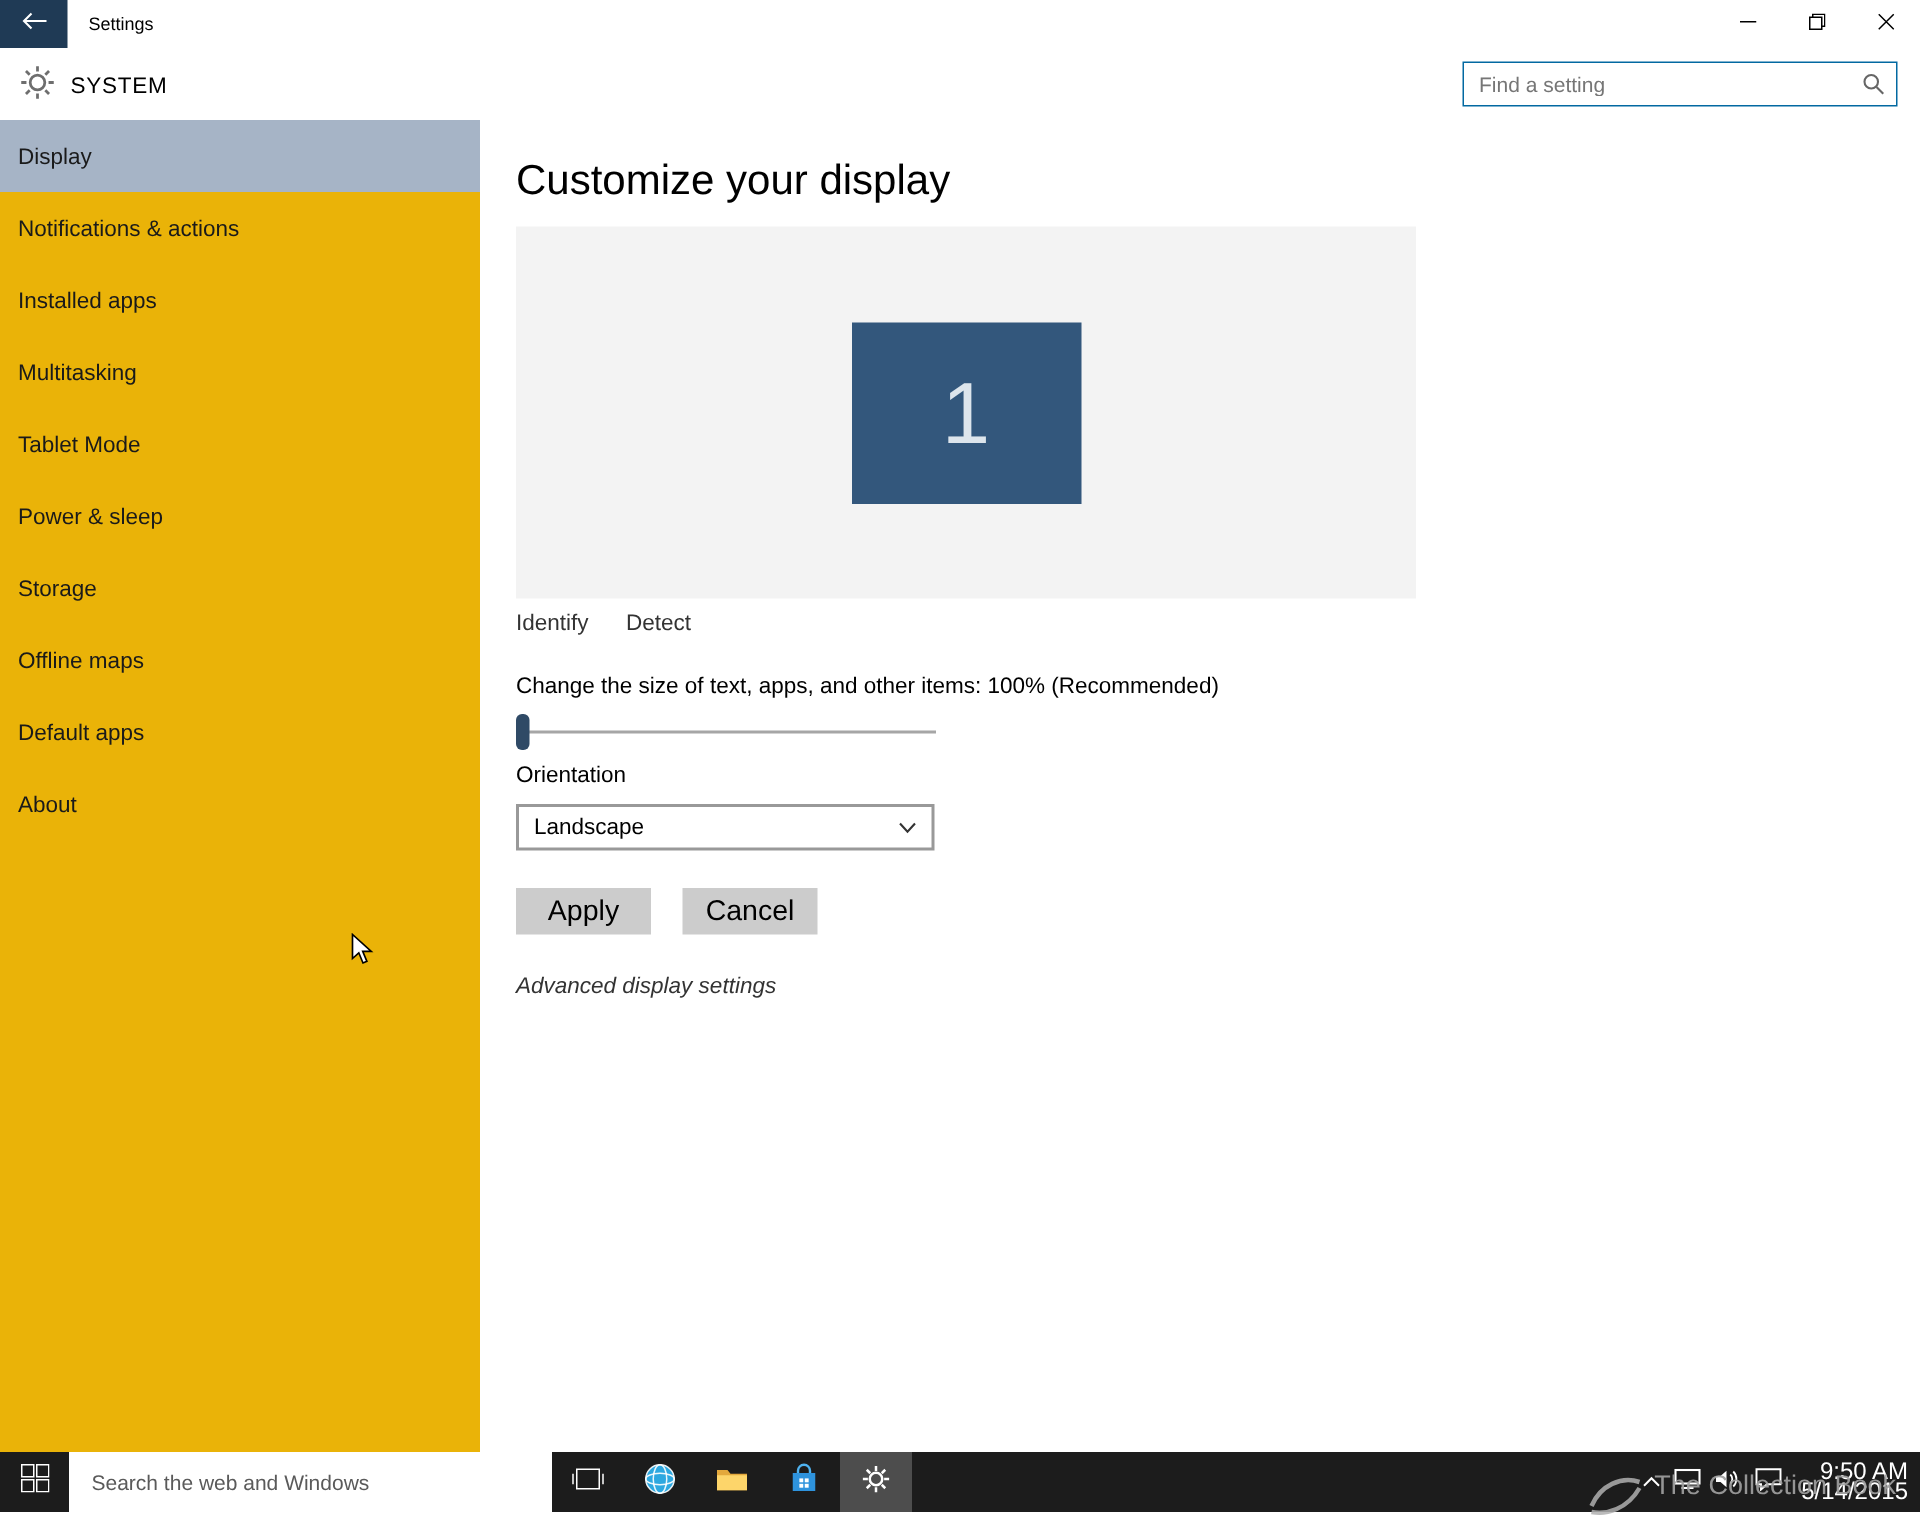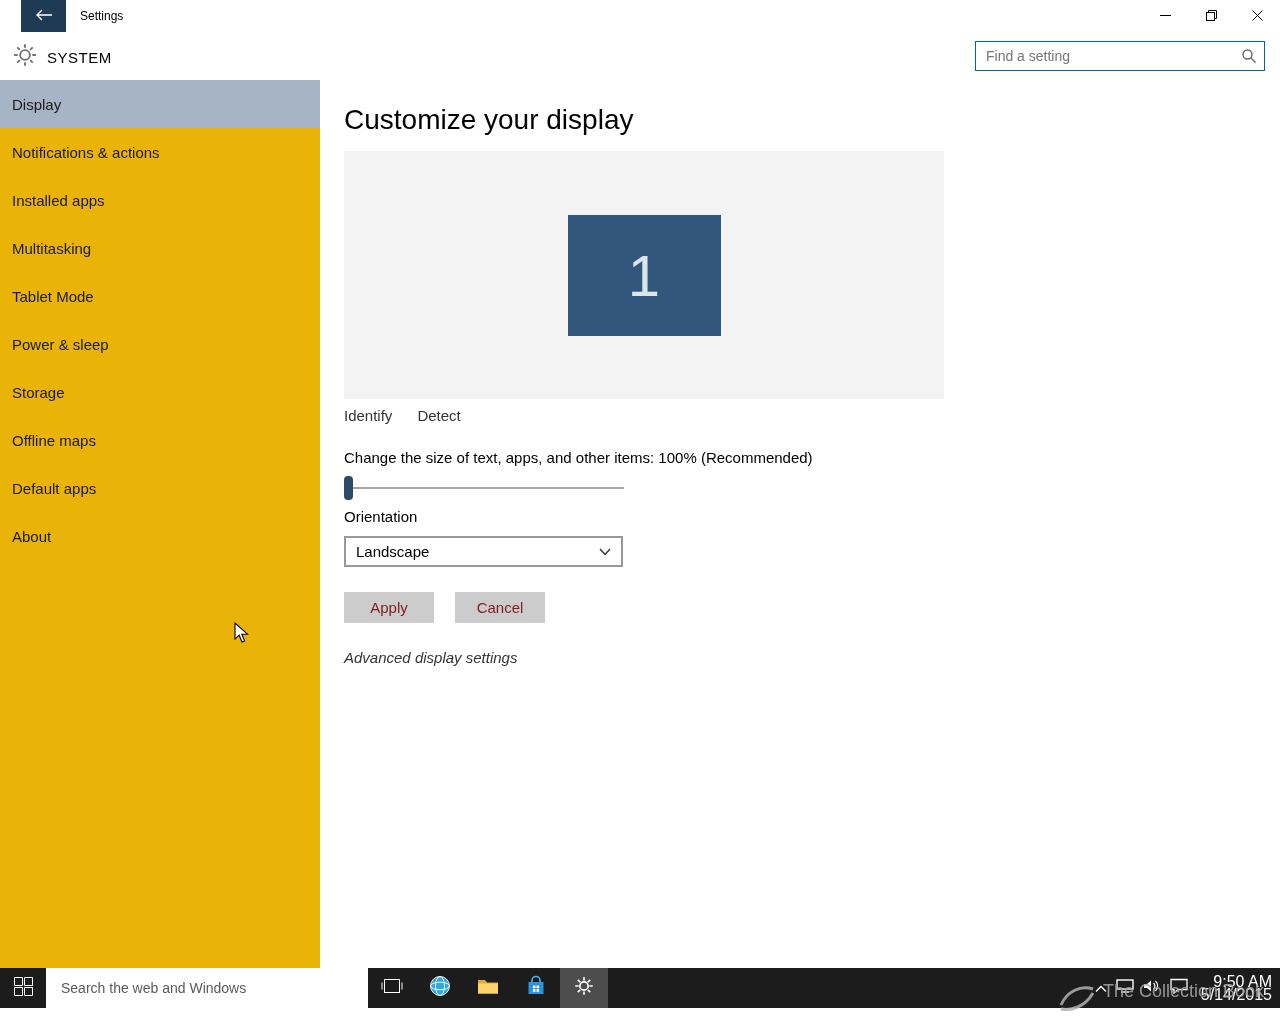--- a/index.html
+++ b/index.html
@@ -2,21 +2,21 @@
 <html><head>
 <meta charset="utf-8">
 <style>
   * { margin:0; padding:0; box-sizing:border-box; }
   html, body { width:1280px; height:1024px; overflow:hidden; background:#fff;
                font-family:"Liberation Sans", sans-serif; }
   .screen { position:relative; width:1280px; height:1024px; background:#fff; }
 
   
   .titlebar { position:absolute; top:0; left:0; width:100%; height:32px; background:#fff;
-              display:flex; align-items:center; z-index:10;padding-left:21px; }
+              display:flex; align-items:center; z-index:10; }
   .back-btn { width:45px; height:32px; background:#1f3a55; display:flex; align-items:center;
               justify-content:center; cursor:pointer; }
   .win-title { margin-left:14px; font-size:12px; color:#000; }
   .win-controls { margin-left:auto; display:flex; height:32px; }
   .win-btn { width:46px; height:32px; display:flex; align-items:center; justify-content:center; cursor:pointer; }
 
   
   .app-header { position:absolute; top:32px; left:0; width:100%; height:48px; background:#fff; z-index:9; }
   .sys-block { position:absolute; left:12px; top:10px; display:flex; align-items:center; gap:9px; }
   .sys-title { font-size:15px; color:#000; letter-spacing:0.5px; }
@@ -47,22 +47,22 @@
   .slider { position:relative; width:280px; height:24px; margin-top:10px; cursor:pointer; }
   .slider-track { position:absolute; top:11px; left:0; width:100%; height:2px; background:#a6a6a6; }
   .slider-thumb { position:absolute; top:0; left:0; width:9px; height:24px; background:#2f4a66;
                   border-radius:4px; cursor:grab; }
   .orient-label { margin-top:8px; font-size:15px; color:#000; }
   .dropdown { width:279px; height:31px; border:2px solid #999; margin-top:11px;
               display:flex; align-items:center; background:#fff; cursor:pointer; }
   .dropdown-value { flex:1; padding-left:10px; font-size:15px; color:#000; }
   .dropdown-chevron { width:32px; display:flex; justify-content:center; align-items:center; }
   .btn-row { display:flex; gap:21px; margin-top:25px; }
-  .btn { width:90px; height:31px; background:#cccccc; border:none; font-size:15px;
-         color:#7f1d1d; font-family:inherit; }
+  .btn { width:90px; height:31px; background:#cccccc; border:none; font-size:19px;
+         color:#000000; font-family:inherit; }
   .advanced { margin-top:26px; font-size:15px; color:#333; cursor:pointer;font-style:italic; }
 
   
   .taskbar { position:absolute; left:0; bottom:16px; width:100%; height:40px; background:#1c1c1c;
              display:flex; align-items:stretch; z-index:50; }
   .tb-start { width:46px; display:flex; align-items:center; justify-content:center; cursor:pointer; }
   .tb-search { width:322px; background:#fff; display:flex; align-items:center; }
   .tb-search input { width:100%; border:none; outline:none; font-size:14px; padding-left:15px;
                      color:#444; font-family:inherit; background:transparent; }
   .tb-search input::placeholder { color:#5a5a5a; }

